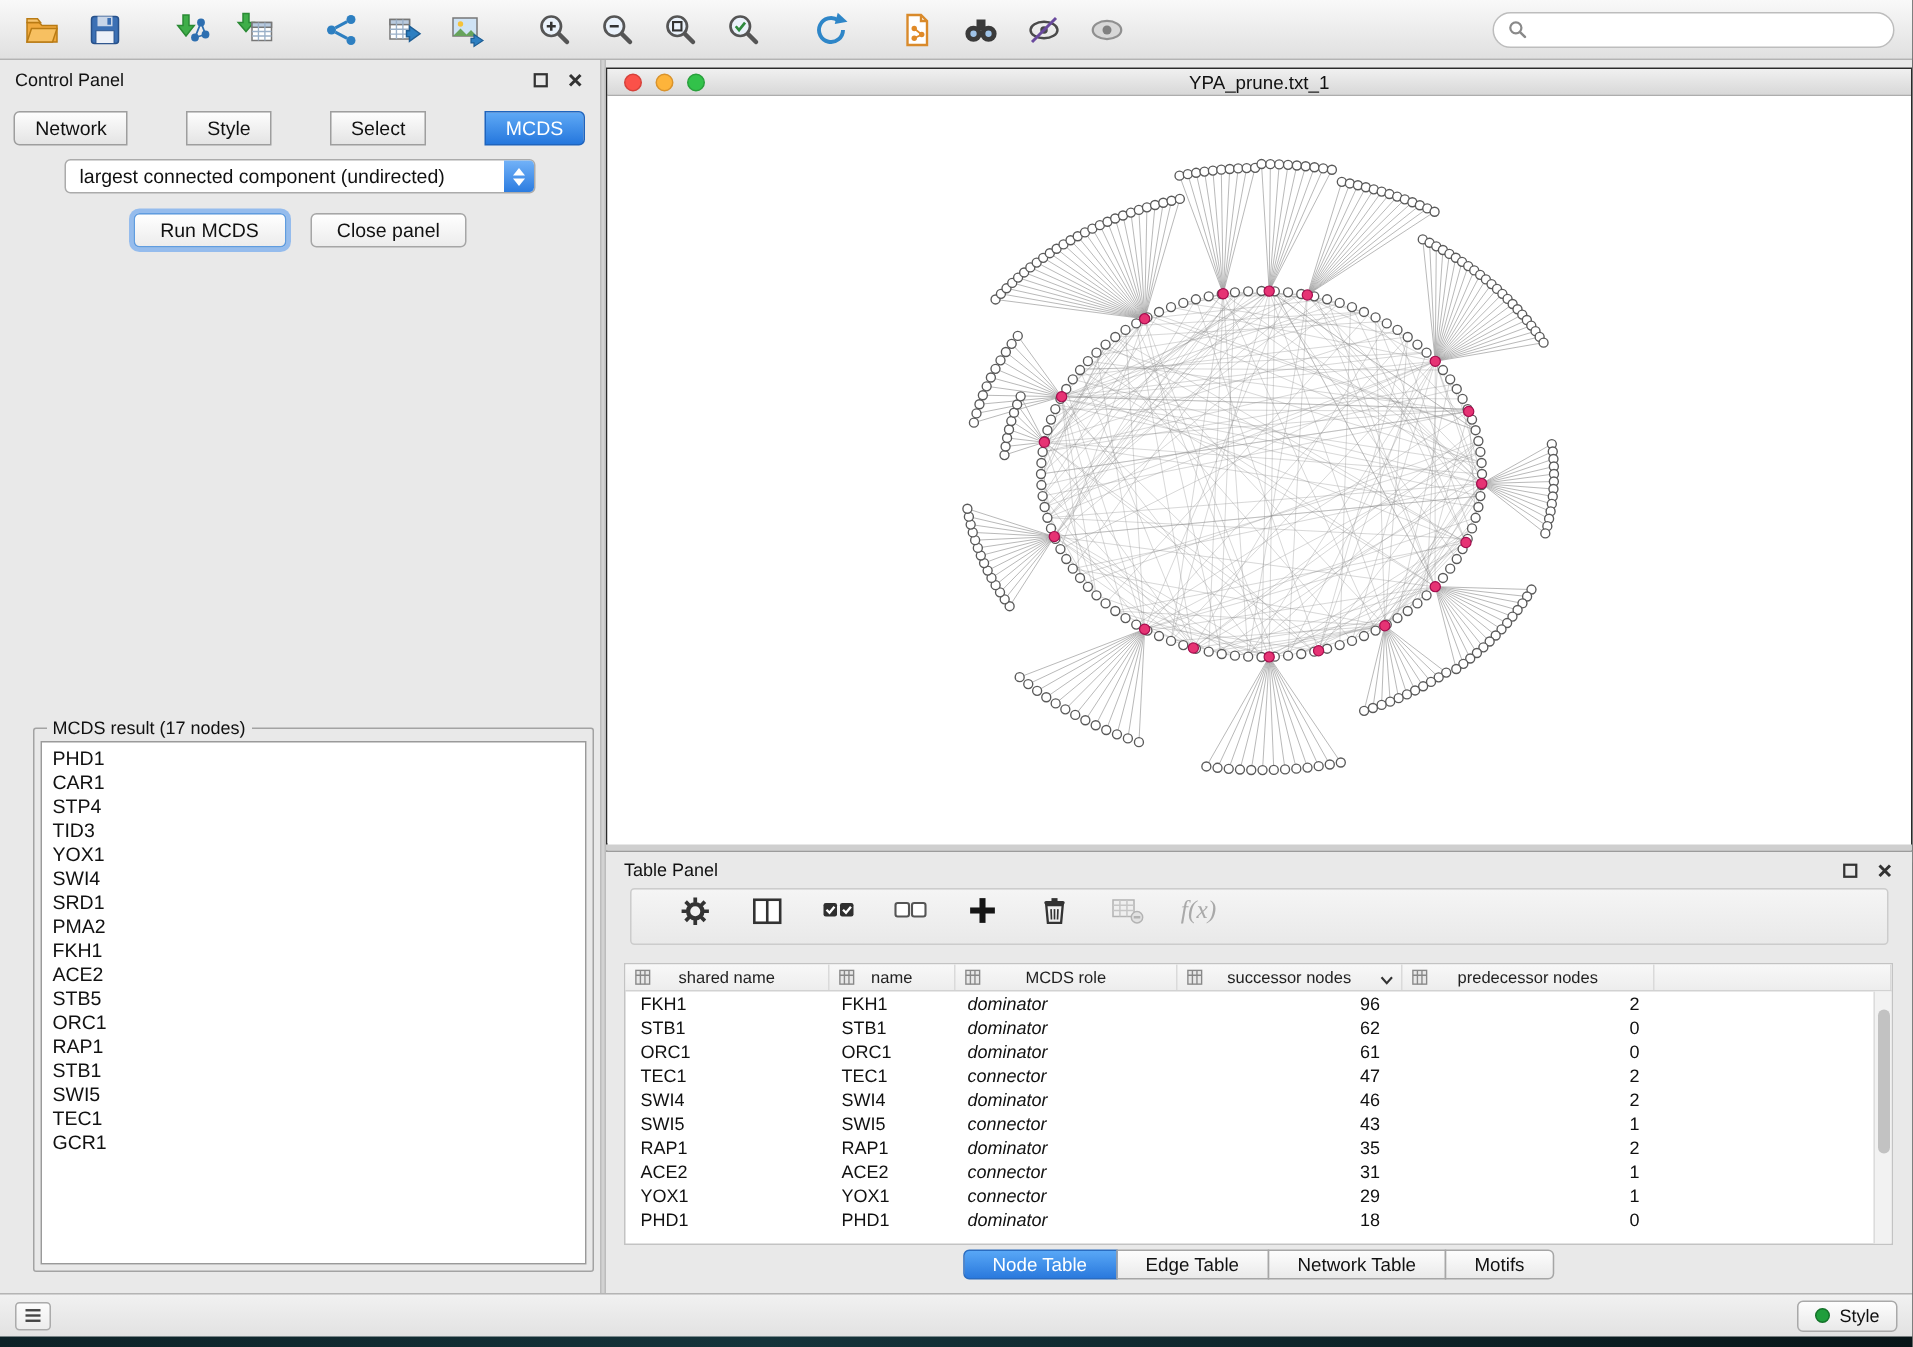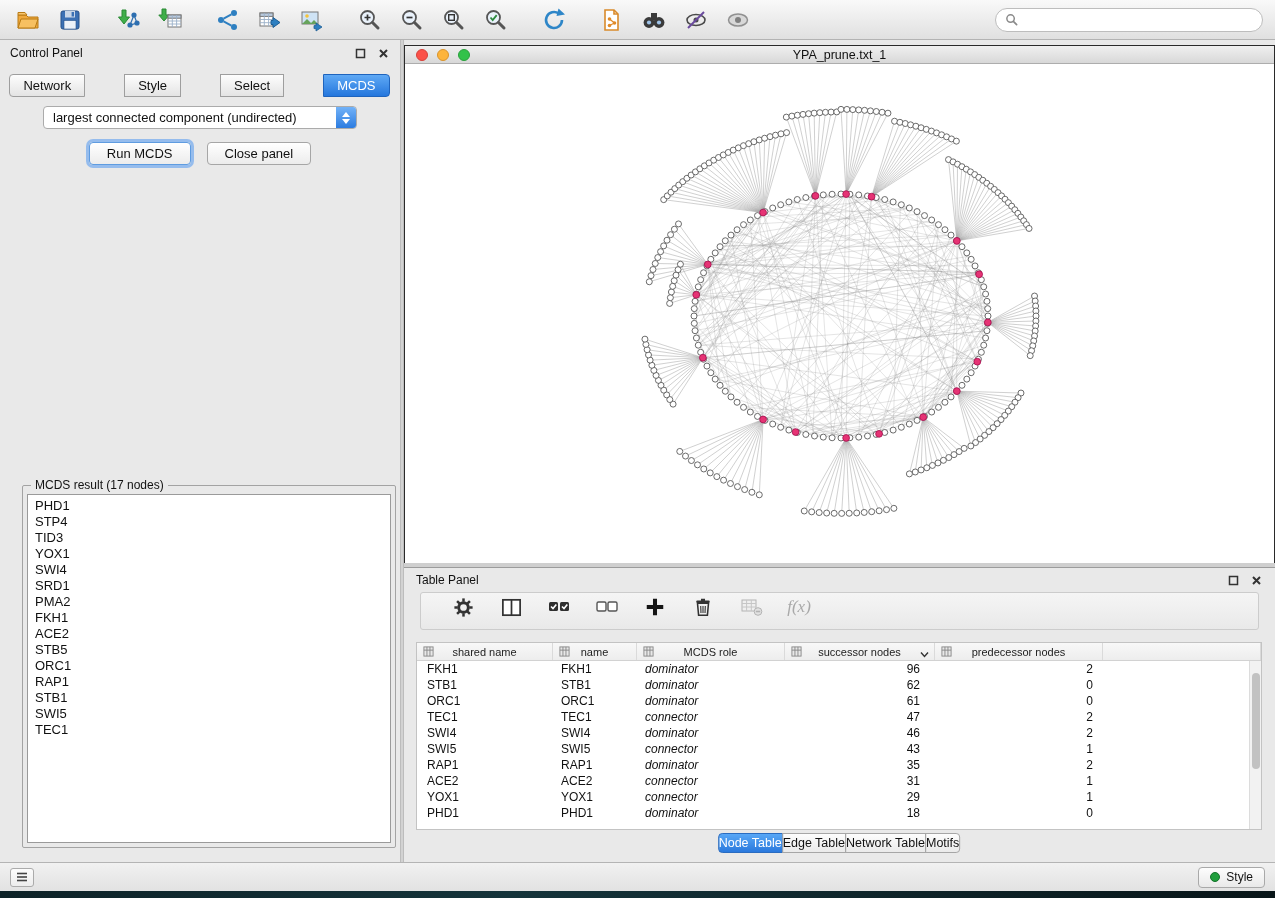--- a/index.html
+++ b/index.html
@@ -134,21 +134,21 @@
   .trow .c2 { padding-left:8px;font-style:italic; }
   .trow .c3 { text-align:right; padding-right:15px; }
   .trow .c4 { text-align:right; padding-right:10px; }
   .vscroll {
     position:absolute; right:0; top:18px; bottom:0; width:12px; background:#f2f2f2; border-left:1px solid #dcdcdc;
   }
   .vthumb { position:absolute; left:1.5px; top:12px; width:8px; height:96px; background:#c2c2c2; border-radius:4px; }
 
   .tp-tabs { position:absolute; bottom:9px; left:50%; transform:translateX(-50%); display:flex; }
   .tp-tab {
-    height:20px; line-height:18px; padding:0 0; font-size:12.5px;
+    height:20px; line-height:18px; padding:0 19px; font-size:12.5px;
     background:linear-gradient(#fdfdfd,#eaeaea); border:1px solid #a6a6a6; margin-left:-1px; color:#111;
   }
   .tp-tab:first-child { border-radius:4px 0 0 4px; }
   .tp-tab:last-child  { border-radius:0 4px 4px 0; }
   .tp-tab.active { background:linear-gradient(#58a7f6,#2a79dd); color:#fff; border-color:#2a6cc0; }
 
   
   .statusbar {
     position:absolute; left:0; top:862px; width:1275px; height:29px;
     background:linear-gradient(#f1f1f1,#e2e2e2); border-top:1px solid #b4b4b4;
@@ -358,34 +358,36 @@
 
     <div class="btn-row">
       <div class="pbtn focused">Run MCDS</div>
       <div class="pbtn">Close panel</div>
     </div>
 
     <fieldset class="mcds-box">
       <legend>MCDS result (17 nodes)</legend>
       <div class="mcds-list">
           <div class="mcds-item">PHD1</div>
+          <div class="mcds-item">CAR1</div>
           <div class="mcds-item">STP4</div>
           <div class="mcds-item">TID3</div>
           <div class="mcds-item">YOX1</div>
           <div class="mcds-item">SWI4</div>
           <div class="mcds-item">SRD1</div>
           <div class="mcds-item">PMA2</div>
           <div class="mcds-item">FKH1</div>
           <div class="mcds-item">ACE2</div>
           <div class="mcds-item">STB5</div>
           <div class="mcds-item">ORC1</div>
           <div class="mcds-item">RAP1</div>
           <div class="mcds-item">STB1</div>
           <div class="mcds-item">SWI5</div>
           <div class="mcds-item">TEC1</div>
+          <div class="mcds-item">GCR1</div>
         </div>
     </fieldset>
   </div>
 
   <div class="v-splitter"></div>
 
   <div class="network-window">
     <div class="net-titlebar">
       <span class="traffic">
         <span class="light red"></span>

